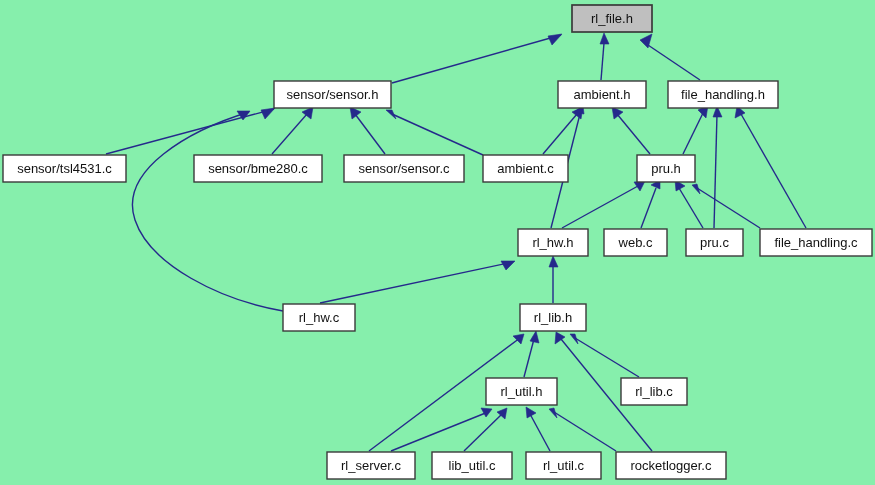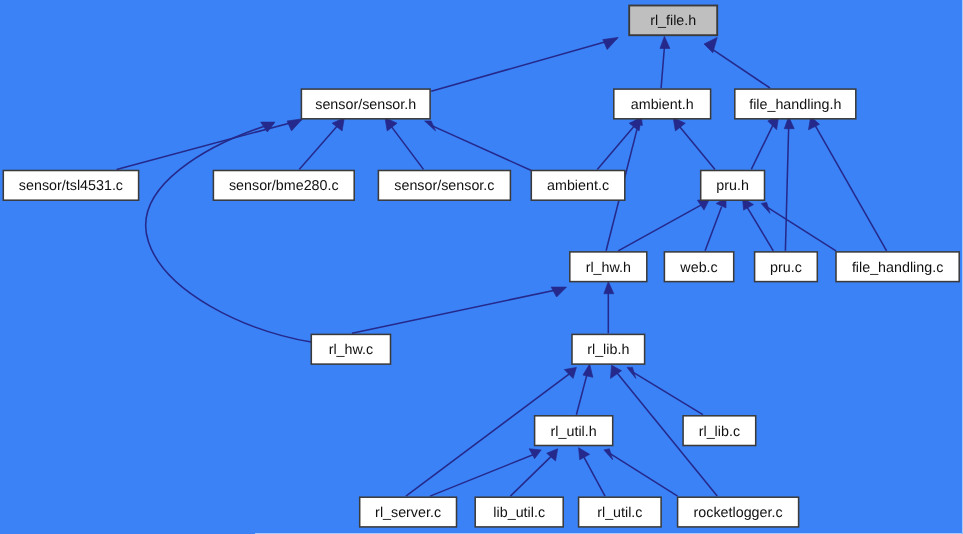--- a/index.html
+++ b/index.html
@@ -4,21 +4,21 @@
 <style>
   html, body {
     margin: 0;
     padding: 0;
     background: #ffffff;
   }
   #graph-root {
     position: relative;
     width: 875px;
     height: 485px;
-    background: #3b82f6;
+    background: #86efac;
     font-family: "Liberation Sans", sans-serif;
     overflow: hidden;
   }
   svg#graph-svg {
     position: absolute;
     left: 0;
     top: 0;
     width: 875px;
     height: 485px;
     display: block;

